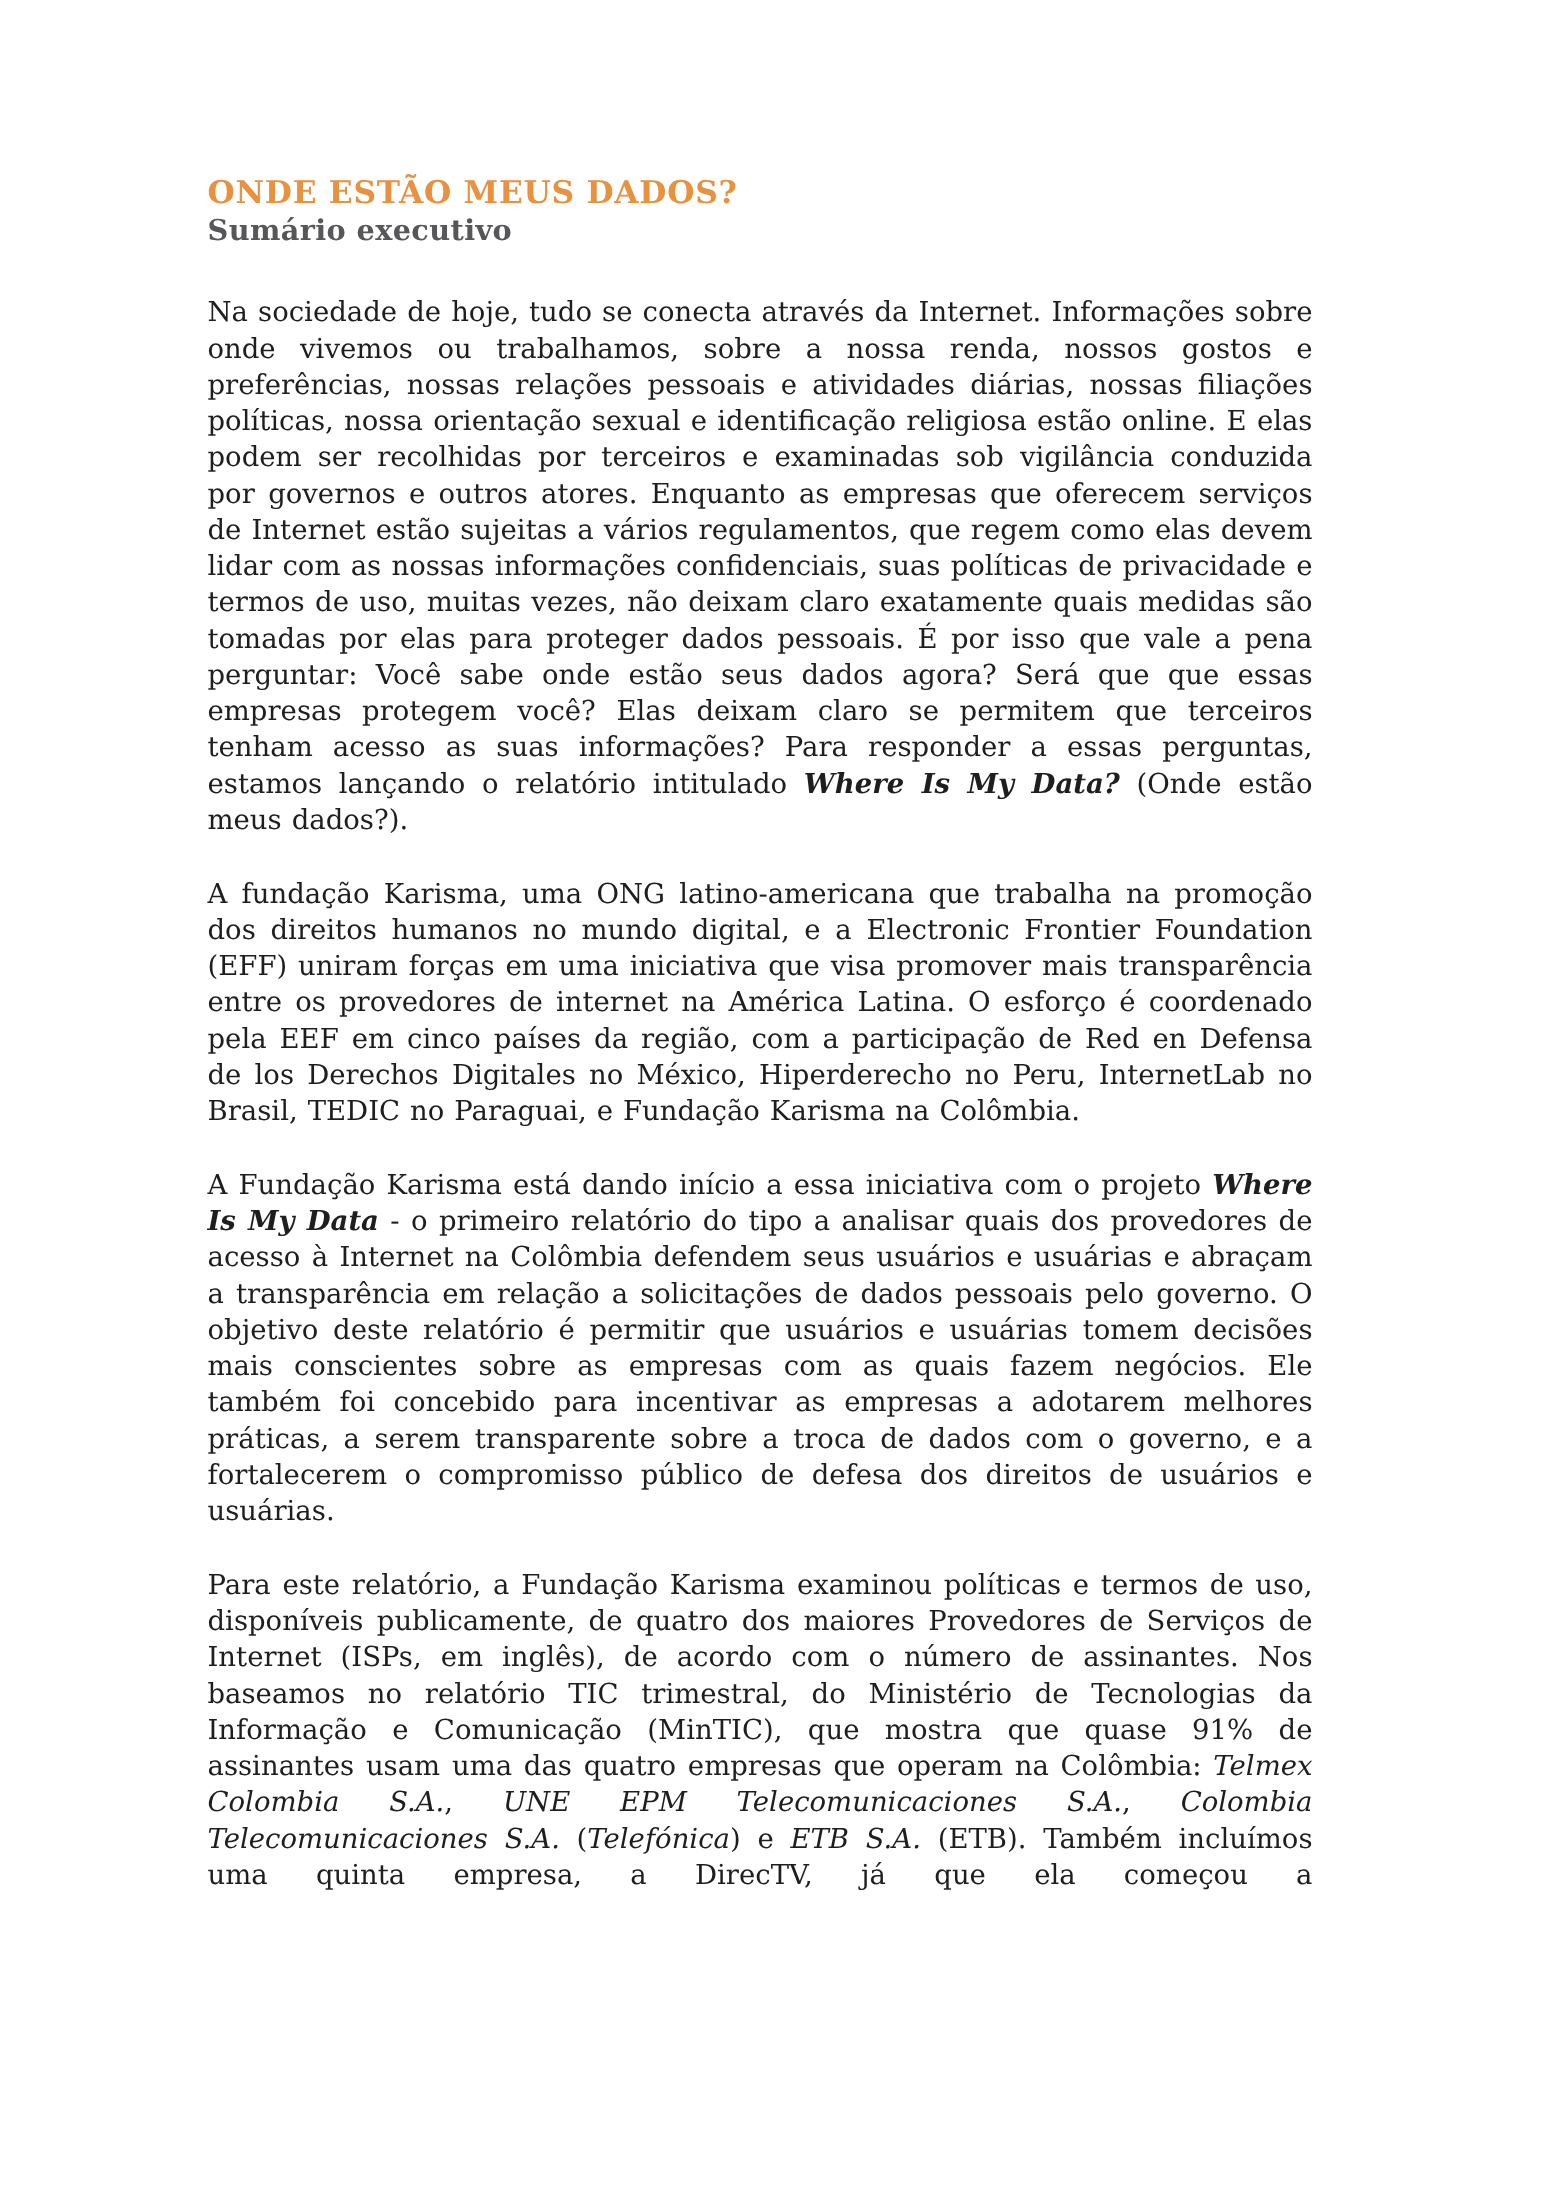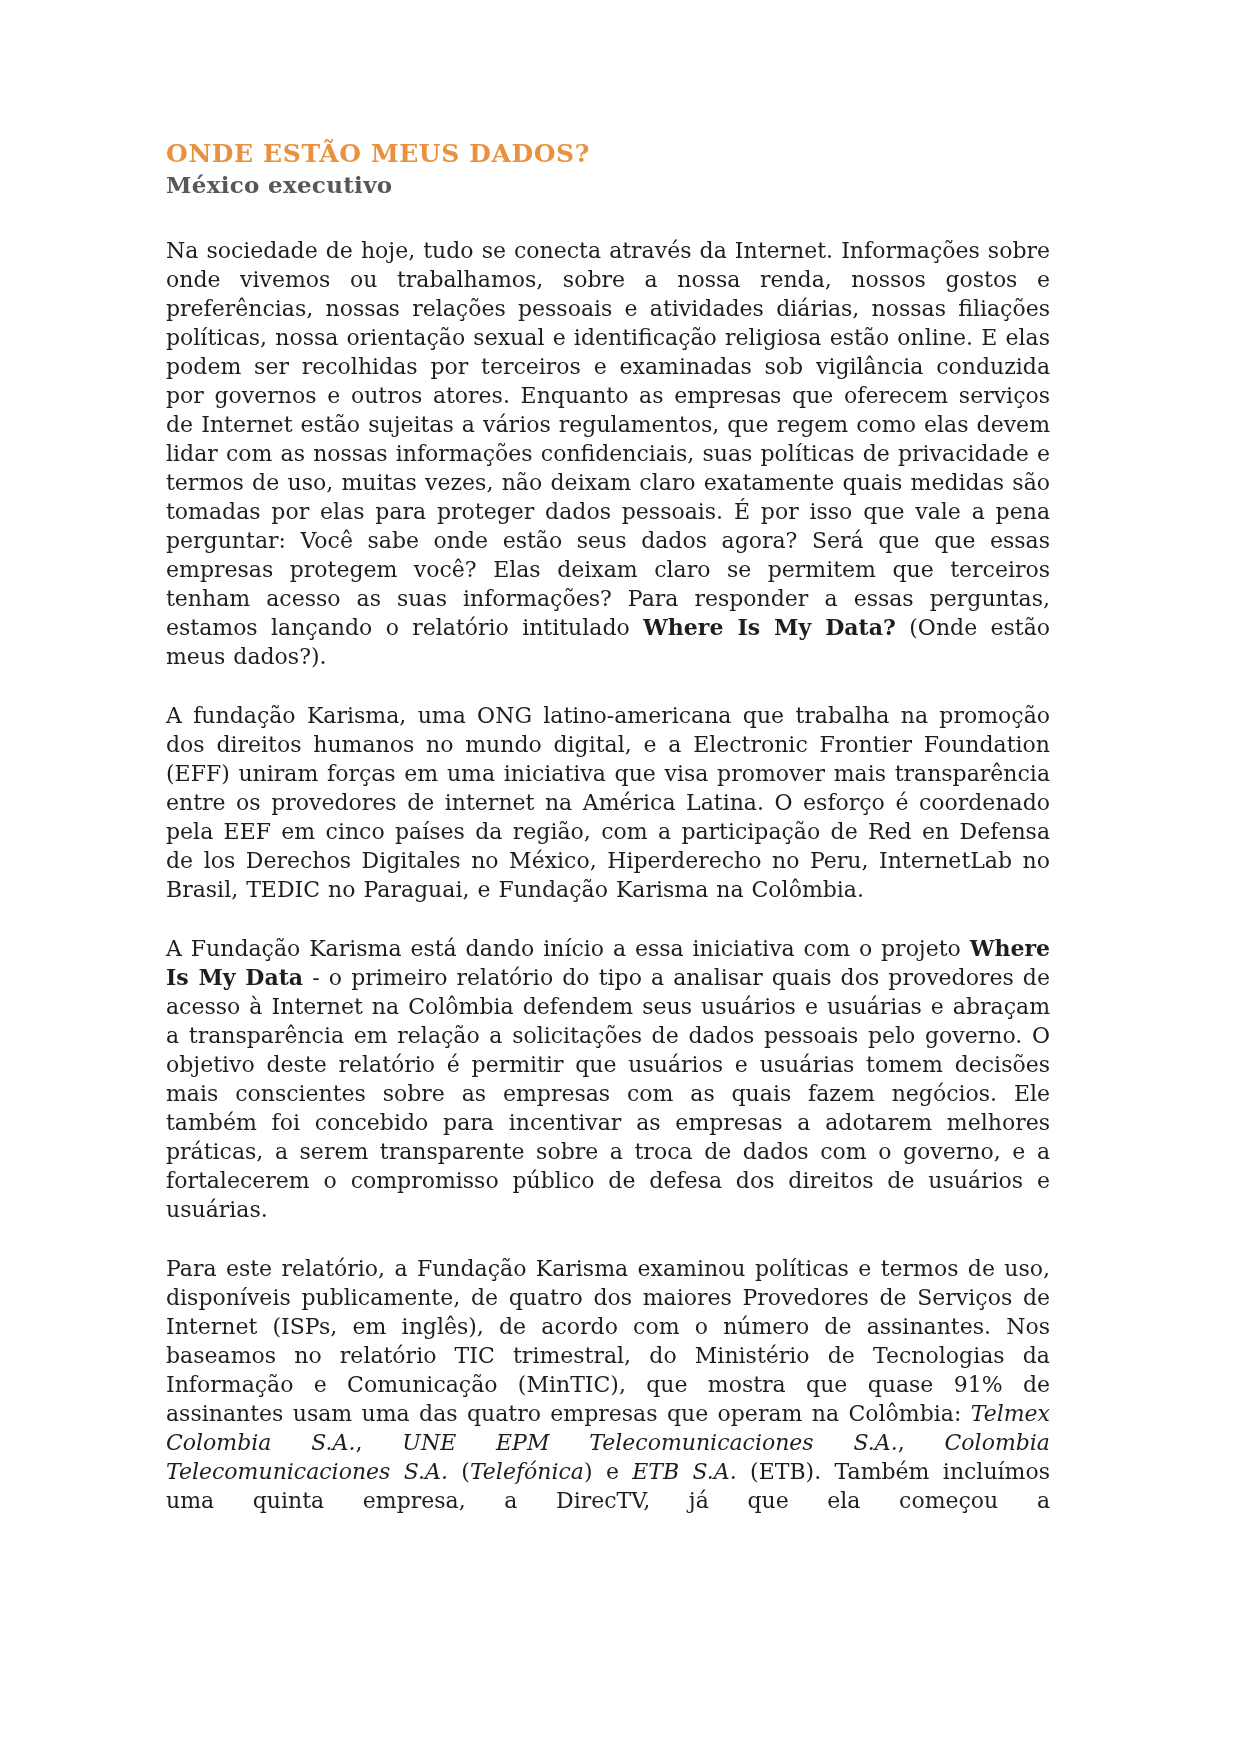--- a/index.html
+++ b/index.html
@@ -50,30 +50,30 @@
     line-height: 29px;
     text-align: justify;
     text-justify: inter-word;
     word-spacing: 1px;
     hyphens: none;
     margin-bottom: 30px;
     color: var(--text-color);
   }
   .para:last-child { margin-bottom: 13px; }
   .para.cut { text-align-last: justify; }
-  .run-bold { font-weight: 700; }
+  .run-bold { font-weight: 700; font-style: italic; }
   .run-italic { font-style: italic; }
 </style>
 </head>
 <body>
 
 <div class="page">
   <div class="content">
     <h1 class="doc-title">ONDE ESTÃO MEUS DADOS?</h1>
-    <h2 class="doc-subtitle">México executivo</h2>
+    <h2 class="doc-subtitle">Sumário executivo</h2>
     <div class="doc-body">
         <p class="para"><span>Na sociedade de hoje, tudo se conecta através da Internet. Informações sobre onde vivemos ou trabalhamos, sobre a nossa renda, nossos gostos e preferências, nossas relações pessoais e atividades diárias, nossas filiações políticas, nossa orientação sexual e identificação religiosa estão online. E elas podem ser recolhidas por terceiros e examinadas sob vigilância conduzida por governos e outros atores. Enquanto as empresas que oferecem serviços de Internet estão sujeitas a vários regulamentos, que regem como elas devem lidar com as nossas informações confidenciais, suas políticas de privacidade e termos de uso, muitas vezes, não deixam claro exatamente quais medidas são tomadas por elas para proteger dados pessoais. É por isso que vale a pena perguntar: Você sabe onde estão seus dados agora? Será que que essas empresas protegem você? Elas deixam claro se permitem que terceiros tenham acesso as suas informações? Para responder a essas perguntas, estamos lançando o relatório intitulado </span><span class="run-bold">Where Is My Data?</span><span> (Onde estão meus dados?).</span></p>
         <p class="para"><span>A fundação Karisma, uma ONG latino-americana que trabalha na promoção dos direitos humanos no mundo digital, e a Electronic Frontier Foundation (EFF) uniram forças em uma iniciativa que visa promover mais transparência entre os provedores de internet na América Latina. O esforço é coordenado pela EEF em cinco países da região, com a participação de Red en Defensa de los Derechos Digitales no México, Hiperderecho no Peru, InternetLab no Brasil, TEDIC no Paraguai, e Fundação Karisma na Colômbia.</span></p>
         <p class="para"><span>A Fundação Karisma está dando início a essa iniciativa com o projeto </span><span class="run-bold">Where Is My Data</span><span> - o primeiro relatório do tipo a analisar quais dos provedores de acesso à Internet na Colômbia defendem seus usuários e usuárias e abraçam a transparência em relação a solicitações de dados pessoais pelo governo. O objetivo deste relatório é permitir que usuários e usuárias tomem decisões mais conscientes sobre as empresas com as quais fazem negócios. Ele também foi concebido para incentivar as empresas a adotarem melhores práticas, a serem transparente sobre a troca de dados com o governo, e a fortalecerem o compromisso público de defesa dos direitos de usuários e usuárias.</span></p>
         <p class="para cut"><span>Para este relatório, a Fundação Karisma examinou políticas e termos de uso, disponíveis publicamente, de quatro dos maiores Provedores de Serviços de Internet (ISPs, em inglês), de acordo com o número de assinantes. Nos baseamos no relatório TIC trimestral, do Ministério de Tecnologias da Informação e Comunicação (MinTIC), que mostra que quase 91% de assinantes usam uma das quatro empresas que operam na Colômbia: </span><span class="run-italic">Telmex Colombia S.A.</span><span>, </span><span class="run-italic">UNE EPM Telecomunicaciones S.A.</span><span>, </span><span class="run-italic">Colombia Telecomunicaciones S.A.</span><span> (</span><span class="run-italic">Telefónica</span><span>) e </span><span class="run-italic">ETB S.A.</span><span> (ETB). Também incluímos uma quinta empresa, a DirecTV, já que ela começou a</span></p>
       </div>
   </div>
 </div>
 
 </body></html>

